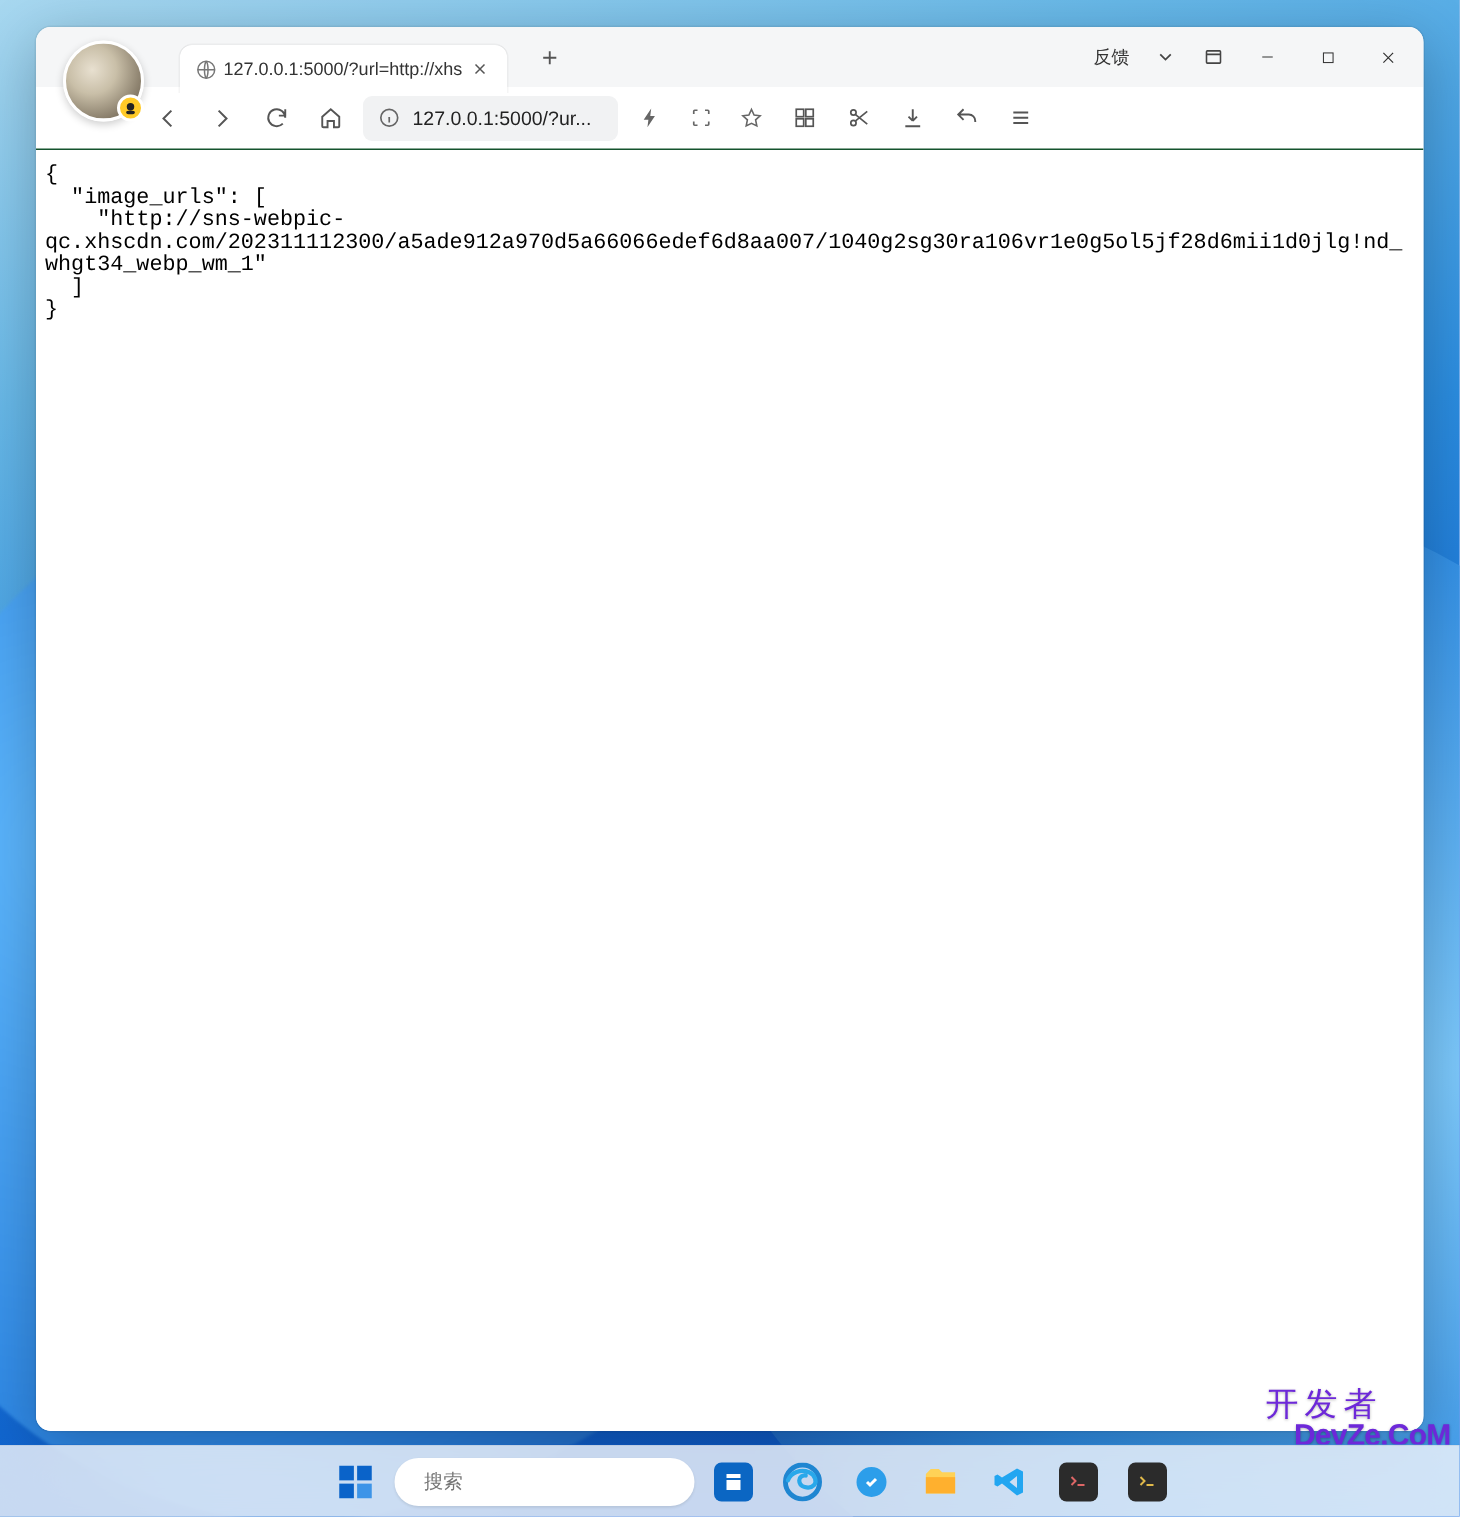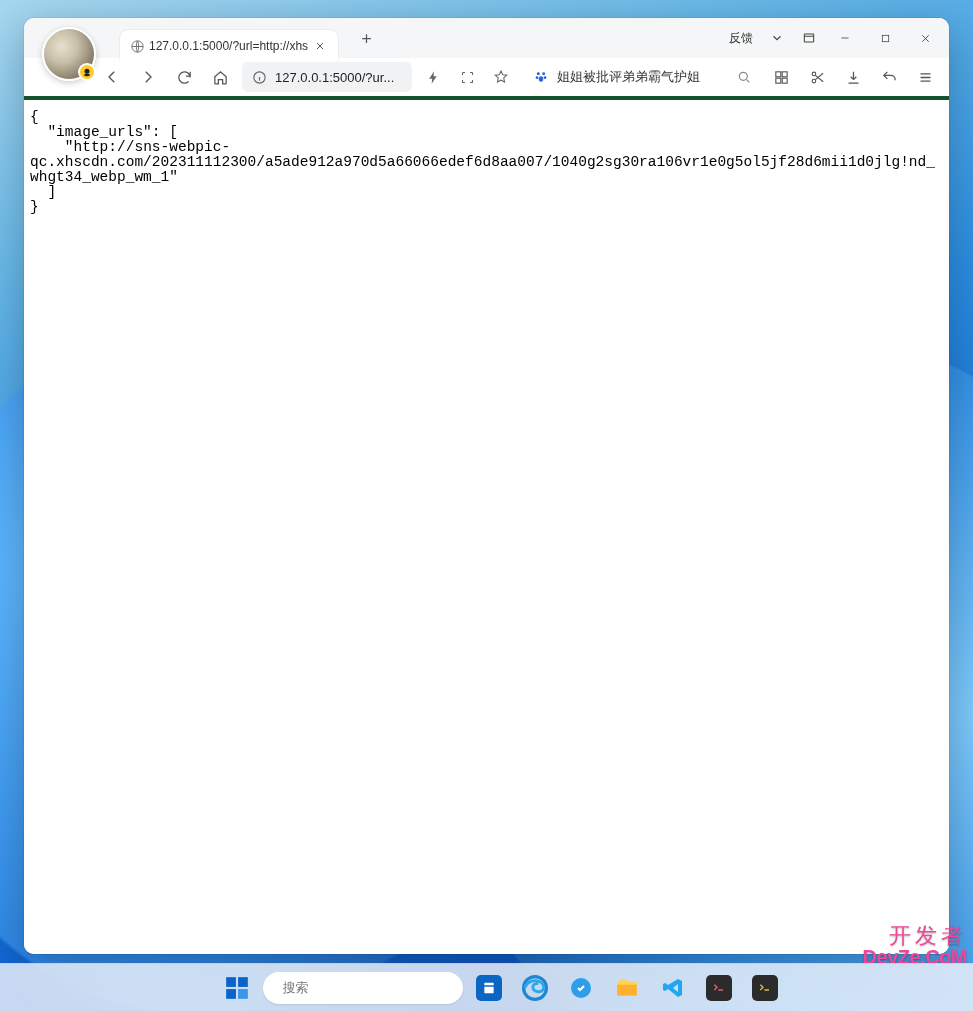--- a/index.html
+++ b/index.html
@@ -23,21 +23,21 @@
 .tab-title { font-size:12px; color:#333; white-space:nowrap; overflow:hidden; text-overflow:ellipsis; flex:1; }
 .tab-close { width:16px; height:16px; display:flex; align-items:center; justify-content:center; color:#555; cursor:pointer; }
 .newtab-btn { width:28px; height:28px; display:flex; align-items:center; justify-content:center; color:#555; margin-left:14px; cursor:pointer; border-radius:4px; }
 .title-spacer { flex:1; }
 .title-actions { display:flex; align-items:center; gap:0; padding-right:4px; }
 .title-text-btn { font-size:12px; color:#333; padding:0 8px; cursor:pointer; }
 .title-icn { width:32px; height:28px; display:flex; align-items:center; justify-content:center; color:#444; cursor:pointer; border-radius:4px; }
 .win-btn { width:40px; height:40px; display:flex; align-items:center; justify-content:center; color:#333; cursor:pointer; }
 
 
-.addrbar { height:42px; background:#fff; display:flex; align-items:center; padding:0 10px 0 74px; gap:8px; border-bottom:4px solid #14532d; }
+.addrbar { height:42px; background:#fff; display:flex; align-items:center; padding:0 10px 0 74px; gap:8px; border-bottom:1px solid #14532d; }
 .nav-btn { width:28px; height:28px; display:flex; align-items:center; justify-content:center; color:#555; cursor:pointer; border-radius:4px; }
 .url-box { flex:0 0 auto; display:flex; align-items:center; height:30px; background:#f1f2f3; border-radius:6px; padding:0 10px; gap:8px; min-width:170px; }
 .url-box .info-icn { width:15px; height:15px; color:#666; flex-shrink:0; }
 .url-text { font-size:13px; color:#222; white-space:nowrap; overflow:hidden; text-overflow:ellipsis; }
 .mini-icn { width:26px; height:26px; display:flex; align-items:center; justify-content:center; color:#555; cursor:pointer; border-radius:4px; }
 .search-box { flex:1; display:flex; align-items:center; height:30px; background:transparent; border-radius:6px; padding:0 6px 0 10px; gap:8px; border:1px solid transparent; }
 .search-box .paw-icn { width:16px; height:16px; color:#2b62d9; flex-shrink:0; }
 .search-text { font-size:13px; color:#333; flex:1; white-space:nowrap; overflow:hidden; }
 .tool-icn { width:28px; height:28px; display:flex; align-items:center; justify-content:center; color:#555; cursor:pointer; border-radius:4px; }
 
@@ -45,23 +45,23 @@
 .content { flex:1; background:#fff; overflow:auto; padding:10px 6px; }
 .content pre { font-family:"SimSun","NSimSun","Courier New",monospace; font-size:14.5px; line-height:15px; color:#000; white-space:pre-wrap; word-break:break-all; }
 
 
 .taskbar { position:absolute; left:0; right:0; bottom:0; height:48px; background:rgba(240,244,250,.82); backdrop-filter:blur(20px); display:flex; align-items:center; justify-content:center; gap:6px; border-top:1px solid rgba(0,0,0,.05);padding-left:28px; }
 .tb-item { width:40px; height:40px; display:flex; align-items:center; justify-content:center; border-radius:4px; cursor:pointer; position:relative; }
 .tb-search { width:200px; height:32px; background:#fff; border-radius:16px; display:flex; align-items:center; padding:0 12px; gap:8px; box-shadow:0 1px 2px rgba(0,0,0,.1); }
 .tb-search input { border:none; outline:none; font-size:13px; flex:1; background:transparent; color:#555; }
 .tb-icon { width:26px; height:26px; border-radius:5px; display:flex; align-items:center; justify-content:center; }
 
-.watermark { position:absolute; right:6px; bottom:44px; text-align:right; font-family:"Microsoft YaHei"; color:#ec4899; text-shadow:0 1px 2px rgba(0,0,0,.3); line-height:1; }
+.watermark { position:absolute; right:6px; bottom:44px; text-align:left; font-family:"Microsoft YaHei"; color:#6d28d9; text-shadow:0 1px 2px rgba(0,0,0,.3); line-height:1; }
 .watermark .cn { font-size:22px; letter-spacing:4px; font-weight:400; display:block; }
-.watermark .en { font-size:20px; font-weight:700; font-family:Arial; letter-spacing:-.5px; text-transform:none; }
+.watermark .en { font-size:20px; font-weight:700; font-family:Arial; letter-spacing:-.5px; text-transform:none;margin-left:19px; }
 
 svg { display:block; }
 </style>
 </head>
 <body>
 
 <div class="wallpaper"></div>
 
 <div class="browser-window">
 
@@ -170,38 +170,20 @@
       <svg viewBox="0 0 24 24" width="15" height="15" stroke="#666" stroke-width="1.8" fill="none">
           <path d="M4 8V5a1 1 0 011-1h3M20 8V5a1 1 0 00-1-1h-3M4 16v3a1 1 0 001 1h3M20 16v3a1 1 0 01-1 1h-3"></path>
         </svg>
     </span>
     <span class="mini-icn">
       <svg viewBox="0 0 24 24" width="16" height="16" stroke="#666" stroke-width="1.6" fill="none">
           <path d="M12 3l2.6 5.6 6 .7-4.5 4.1 1.2 6L12 16.8 6.7 19.4l1.2-6L3.4 9.3l6-.7z"></path>
         </svg>
     </span>
 
-    <div class="search-box">
-      <span class="paw-icn">
-        <svg viewBox="0 0 24 24" width="16" height="16" fill="#2b62d9">
-            <circle cx="8" cy="7" r="2.2"></circle>
-            <circle cx="16" cy="7" r="2.2"></circle>
-            <circle cx="6" cy="13" r="2"></circle>
-            <circle cx="18" cy="13" r="2"></circle>
-            <ellipse cx="12" cy="15" rx="3.4" ry="4"></ellipse>
-          </svg>
-      </span>
-      <span class="search-text">姐姐被批评弟弟霸气护姐</span>
-      <span style="color:#888">
-        <svg viewBox="0 0 24 24" width="16" height="16" stroke="currentColor" stroke-width="1.8" fill="none">
-            <circle cx="11" cy="11" r="6"></circle>
-            <path d="M20 20l-4-4"></path>
-          </svg>
-      </span>
-    </div>
 
     <span class="tool-icn">
       <svg viewBox="0 0 24 24" width="17" height="17" stroke="#555" stroke-width="1.6" fill="none">
           <rect x="4" y="4" width="7" height="7"></rect>
           <rect x="13" y="4" width="7" height="7"></rect>
           <rect x="4" y="13" width="7" height="7"></rect>
           <rect x="13" y="13" width="7" height="7"></rect>
         </svg>
     </span>
     <span class="tool-icn">

